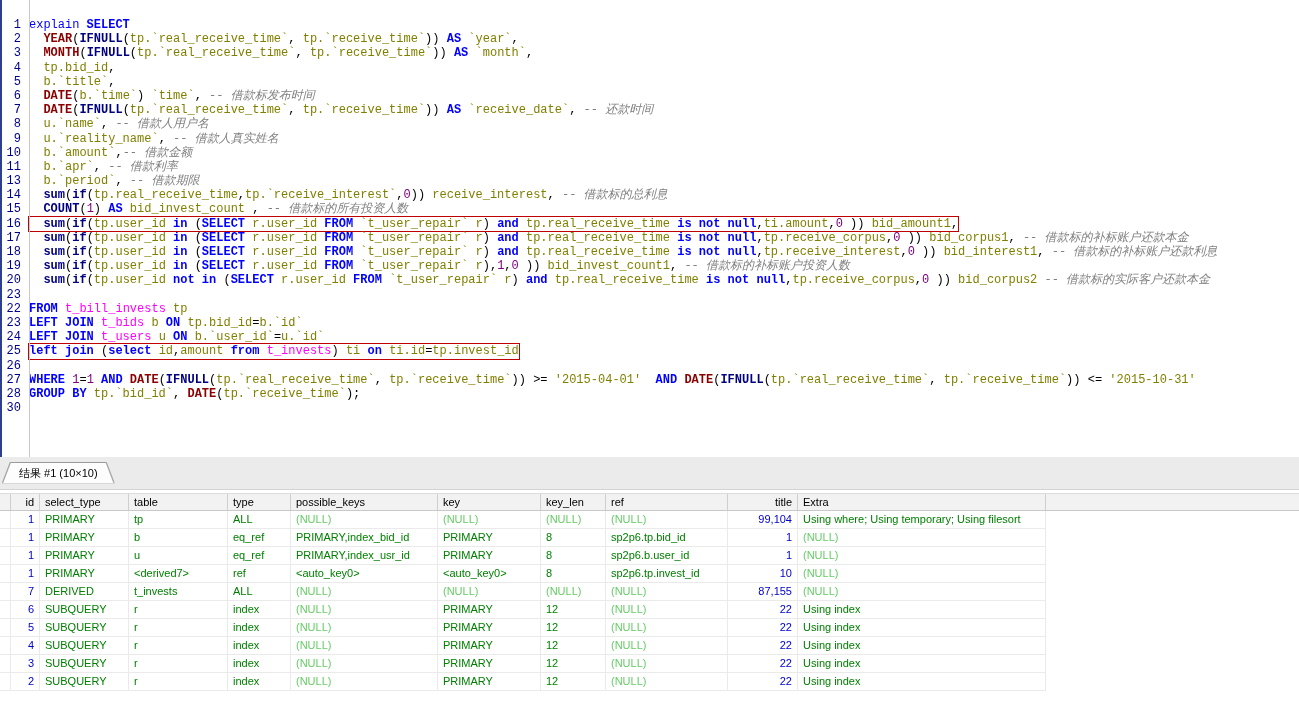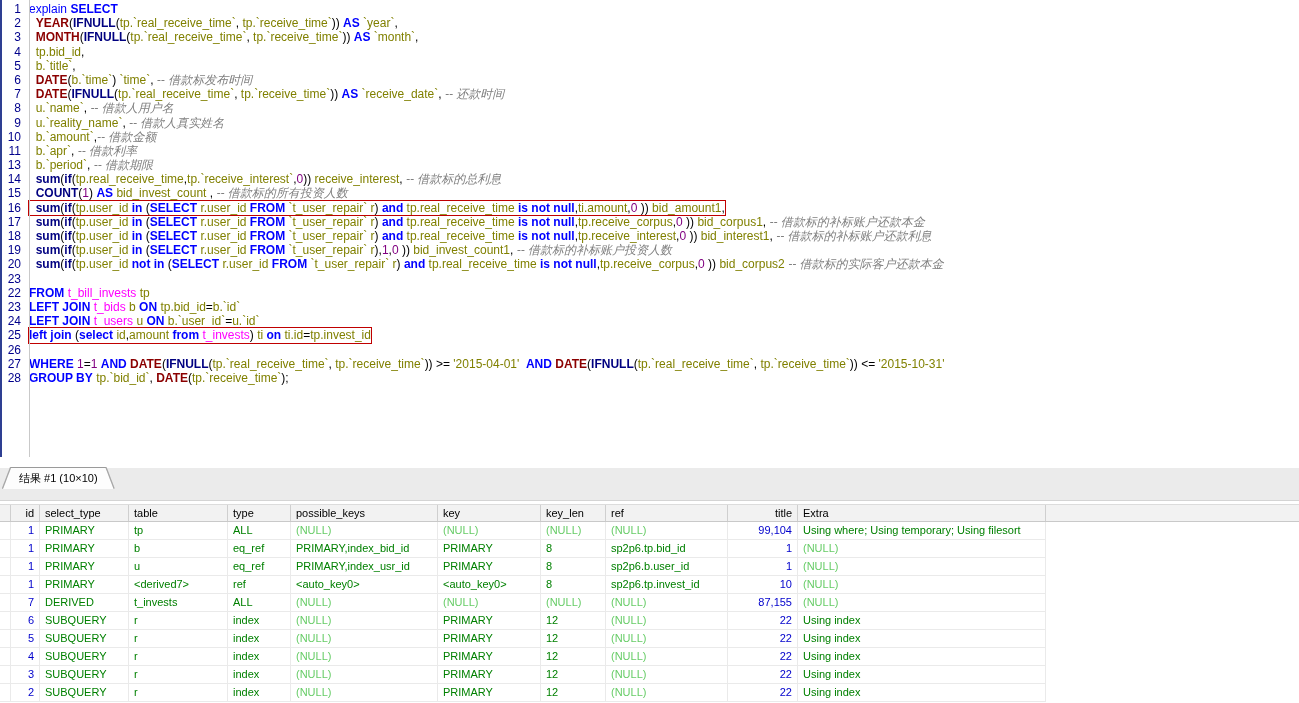--- a/index.html
+++ b/index.html
@@ -7,42 +7,42 @@
     --c-tbl:#ff00ff; --c-cm:#808080; --c-num:#800080; --c-str:#808000;
     --c-value_green:#008000; --c-null_green:#66cc66; --c-number_blue:#0000cc;
     --c-highlight_red:#c00000; --c-line_number:#00008b;
   }
   *{margin:0;padding:0;box-sizing:border-box;}
   html,body{width:1299px;height:703px;overflow:hidden;background:#fff;
     font-family:"Liberation Sans",sans-serif;}
 
   
   .editor{height:457px;background:#fff;border-left:2px solid #2e3f92;overflow:hidden;
-    font-family:Liberation Sans, sans-serif;font-size:12px;line-height:14.2px;
-    padding-top:2px;position:relative;}
+    font-family:Liberation Mono, monospace;font-size:12px;line-height:14.2px;
+    padding-top:18px;position:relative;}
   .gutter-line{position:absolute;left:27px;top:0;bottom:0;width:1px;background:#c9c9c9;}
   .ed-line{white-space:pre;height:14.2px;}
   .ln{display:inline-block;width:22px;padding-right:3px;text-align:right;
     color:var(--c-line_number,#00008b);}
   .code{display:inline-block;white-space:pre;margin-left:5px;}
   .code.hl{outline:1px solid var(--c-highlight_red,#c00000);}
   .tk-kw{color:var(--c-kw,#00f);font-weight:bold;}
   .tk-kw2{color:var(--c-kw2,#00f);}
   .tk-fn{color:var(--c-fn,#000080);font-weight:bold;}
   .tk-dt{color:var(--c-dt,#8b0000);font-weight:bold;}
   .tk-id{color:var(--c-id,#808000);}
   .tk-tbl{color:var(--c-tbl,#f0f);}
   .tk-cm{color:var(--c-cm,#808080);font-style:italic;}
   .tk-num{color:var(--c-num,#800080);}
   .tk-str{color:var(--c-str,#808000);}
   .tk-pl{color:#000;}
 
   
   .tabbar{height:33px;background:#ebebeb;border-bottom:1px solid #d4d4d4;
-    display:flex;align-items:flex-start;padding-left:3px;margin-top:11px;}
+    display:flex;align-items:center;padding-left:3px;}
   .tab-wrap{filter:drop-shadow(0 -1px 0 #9a9a9a) drop-shadow(1px 0 0 #ababab) drop-shadow(-1px 0 0 #ababab);}
   .tab{clip-path:polygon(8px 0,calc(100% - 8px) 0,100% 100%,0 100%);
     background:#fdfdfd;height:21px;line-height:21px;padding:0 16px;font-size:11px;color:#000;}
 
   
   .grid{background:#fff;}
   .grid-header{height:18px;background:#f2f2f2;border-top:1px solid #dcdcdc;
     border-bottom:1px solid #c9c9c9;margin-top:3px;width:1299px;}
   .gr{display:grid;grid-template-columns:7px 33px 89px 99px 63px 147px 103px 65px 122px 70px 248px;}
   .hcell{font-size:11px;line-height:16px;height:16px;padding:0 5px;color:#000;
@@ -83,20 +83,21 @@
         <div class="ed-line"><span class="ln">19</span><span class="code"><span class="tk-pl">  </span><span class="tk-fn">sum</span><span class="tk-pl">(</span><span class="tk-fn">if</span><span class="tk-pl">(</span><span class="tk-id">tp.user_id</span><span class="tk-pl"> </span><span class="tk-kw">in</span><span class="tk-pl"> (</span><span class="tk-kw">SELECT</span><span class="tk-pl"> </span><span class="tk-id">r.user_id</span><span class="tk-pl"> </span><span class="tk-kw">FROM</span><span class="tk-pl"> </span><span class="tk-id">`t_user_repair`</span><span class="tk-pl"> </span><span class="tk-id">r</span><span class="tk-pl">),</span><span class="tk-num">1</span><span class="tk-pl">,</span><span class="tk-num">0</span><span class="tk-pl"> )) </span><span class="tk-id">bid_invest_count1</span><span class="tk-pl">, </span><span class="tk-cm">-- 借款标的补标账户投资人数</span></span></div>
         <div class="ed-line"><span class="ln">20</span><span class="code"><span class="tk-pl">  </span><span class="tk-fn">sum</span><span class="tk-pl">(</span><span class="tk-fn">if</span><span class="tk-pl">(</span><span class="tk-id">tp.user_id</span><span class="tk-pl"> </span><span class="tk-kw">not in</span><span class="tk-pl"> (</span><span class="tk-kw">SELECT</span><span class="tk-pl"> </span><span class="tk-id">r.user_id</span><span class="tk-pl"> </span><span class="tk-kw">FROM</span><span class="tk-pl"> </span><span class="tk-id">`t_user_repair`</span><span class="tk-pl"> </span><span class="tk-id">r</span><span class="tk-pl">) </span><span class="tk-kw">and</span><span class="tk-pl"> </span><span class="tk-id">tp.real_receive_time</span><span class="tk-pl"> </span><span class="tk-kw">is not null</span><span class="tk-pl">,</span><span class="tk-id">tp.receive_corpus</span><span class="tk-pl">,</span><span class="tk-num">0</span><span class="tk-pl"> )) </span><span class="tk-id">bid_corpus2</span><span class="tk-pl"> </span><span class="tk-cm">-- 借款标的实际客户还款本金</span></span></div>
         <div class="ed-line"><span class="ln">23</span><span class="code"></span></div>
         <div class="ed-line"><span class="ln">22</span><span class="code"><span class="tk-kw">FROM</span><span class="tk-pl"> </span><span class="tk-tbl">t_bill_invests</span><span class="tk-pl"> </span><span class="tk-id">tp</span></span></div>
         <div class="ed-line"><span class="ln">23</span><span class="code"><span class="tk-kw">LEFT JOIN</span><span class="tk-pl"> </span><span class="tk-tbl">t_bids</span><span class="tk-pl"> </span><span class="tk-id">b</span><span class="tk-pl"> </span><span class="tk-kw">ON</span><span class="tk-pl"> </span><span class="tk-id">tp.bid_id</span><span class="tk-pl">=</span><span class="tk-id">b.`id`</span></span></div>
         <div class="ed-line"><span class="ln">24</span><span class="code"><span class="tk-kw">LEFT JOIN</span><span class="tk-pl"> </span><span class="tk-tbl">t_users</span><span class="tk-pl"> </span><span class="tk-id">u</span><span class="tk-pl"> </span><span class="tk-kw">ON</span><span class="tk-pl"> </span><span class="tk-id">b.`user_id`</span><span class="tk-pl">=</span><span class="tk-id">u.`id`</span></span></div>
         <div class="ed-line"><span class="ln">25</span><span class="code hl"><span class="tk-kw">left join</span><span class="tk-pl"> (</span><span class="tk-kw">select</span><span class="tk-pl"> </span><span class="tk-id">id</span><span class="tk-pl">,</span><span class="tk-id">amount</span><span class="tk-pl"> </span><span class="tk-kw">from</span><span class="tk-pl"> </span><span class="tk-tbl">t_invests</span><span class="tk-pl">) </span><span class="tk-id">ti</span><span class="tk-pl"> </span><span class="tk-kw">on</span><span class="tk-pl"> </span><span class="tk-id">ti.id</span><span class="tk-pl">=</span><span class="tk-id">tp.invest_id</span></span></div>
         <div class="ed-line"><span class="ln">26</span><span class="code"></span></div>
         <div class="ed-line"><span class="ln">27</span><span class="code"><span class="tk-kw">WHERE</span><span class="tk-pl"> </span><span class="tk-num">1</span><span class="tk-pl">=</span><span class="tk-num">1</span><span class="tk-pl"> </span><span class="tk-kw">AND</span><span class="tk-pl"> </span><span class="tk-dt">DATE</span><span class="tk-pl">(</span><span class="tk-fn">IFNULL</span><span class="tk-pl">(</span><span class="tk-id">tp.`real_receive_time`</span><span class="tk-pl">, </span><span class="tk-id">tp.`receive_time`</span><span class="tk-pl">)) &gt;= </span><span class="tk-str">'2015-04-01'</span><span class="tk-pl">  </span><span class="tk-kw">AND</span><span class="tk-pl"> </span><span class="tk-dt">DATE</span><span class="tk-pl">(</span><span class="tk-fn">IFNULL</span><span class="tk-pl">(</span><span class="tk-id">tp.`real_receive_time`</span><span class="tk-pl">, </span><span class="tk-id">tp.`receive_time`</span><span class="tk-pl">)) &lt;= </span><span class="tk-str">'2015-10-31'</span></span></div>
         <div class="ed-line"><span class="ln">28</span><span class="code"><span class="tk-kw">GROUP BY</span><span class="tk-pl"> </span><span class="tk-id">tp.`bid_id`</span><span class="tk-pl">, </span><span class="tk-dt">DATE</span><span class="tk-pl">(</span><span class="tk-id">tp.`receive_time`</span><span class="tk-pl">);</span></span></div>
+        <div class="ed-line"><span class="ln">30</span><span class="code"></span></div>
       </div>
   </div>
 
   <div class="tabbar">
     <div class="tab-wrap">
       <div class="tab">结果 #1 (10×10)</div>
     </div>
   </div>
 
   <div class="grid">

